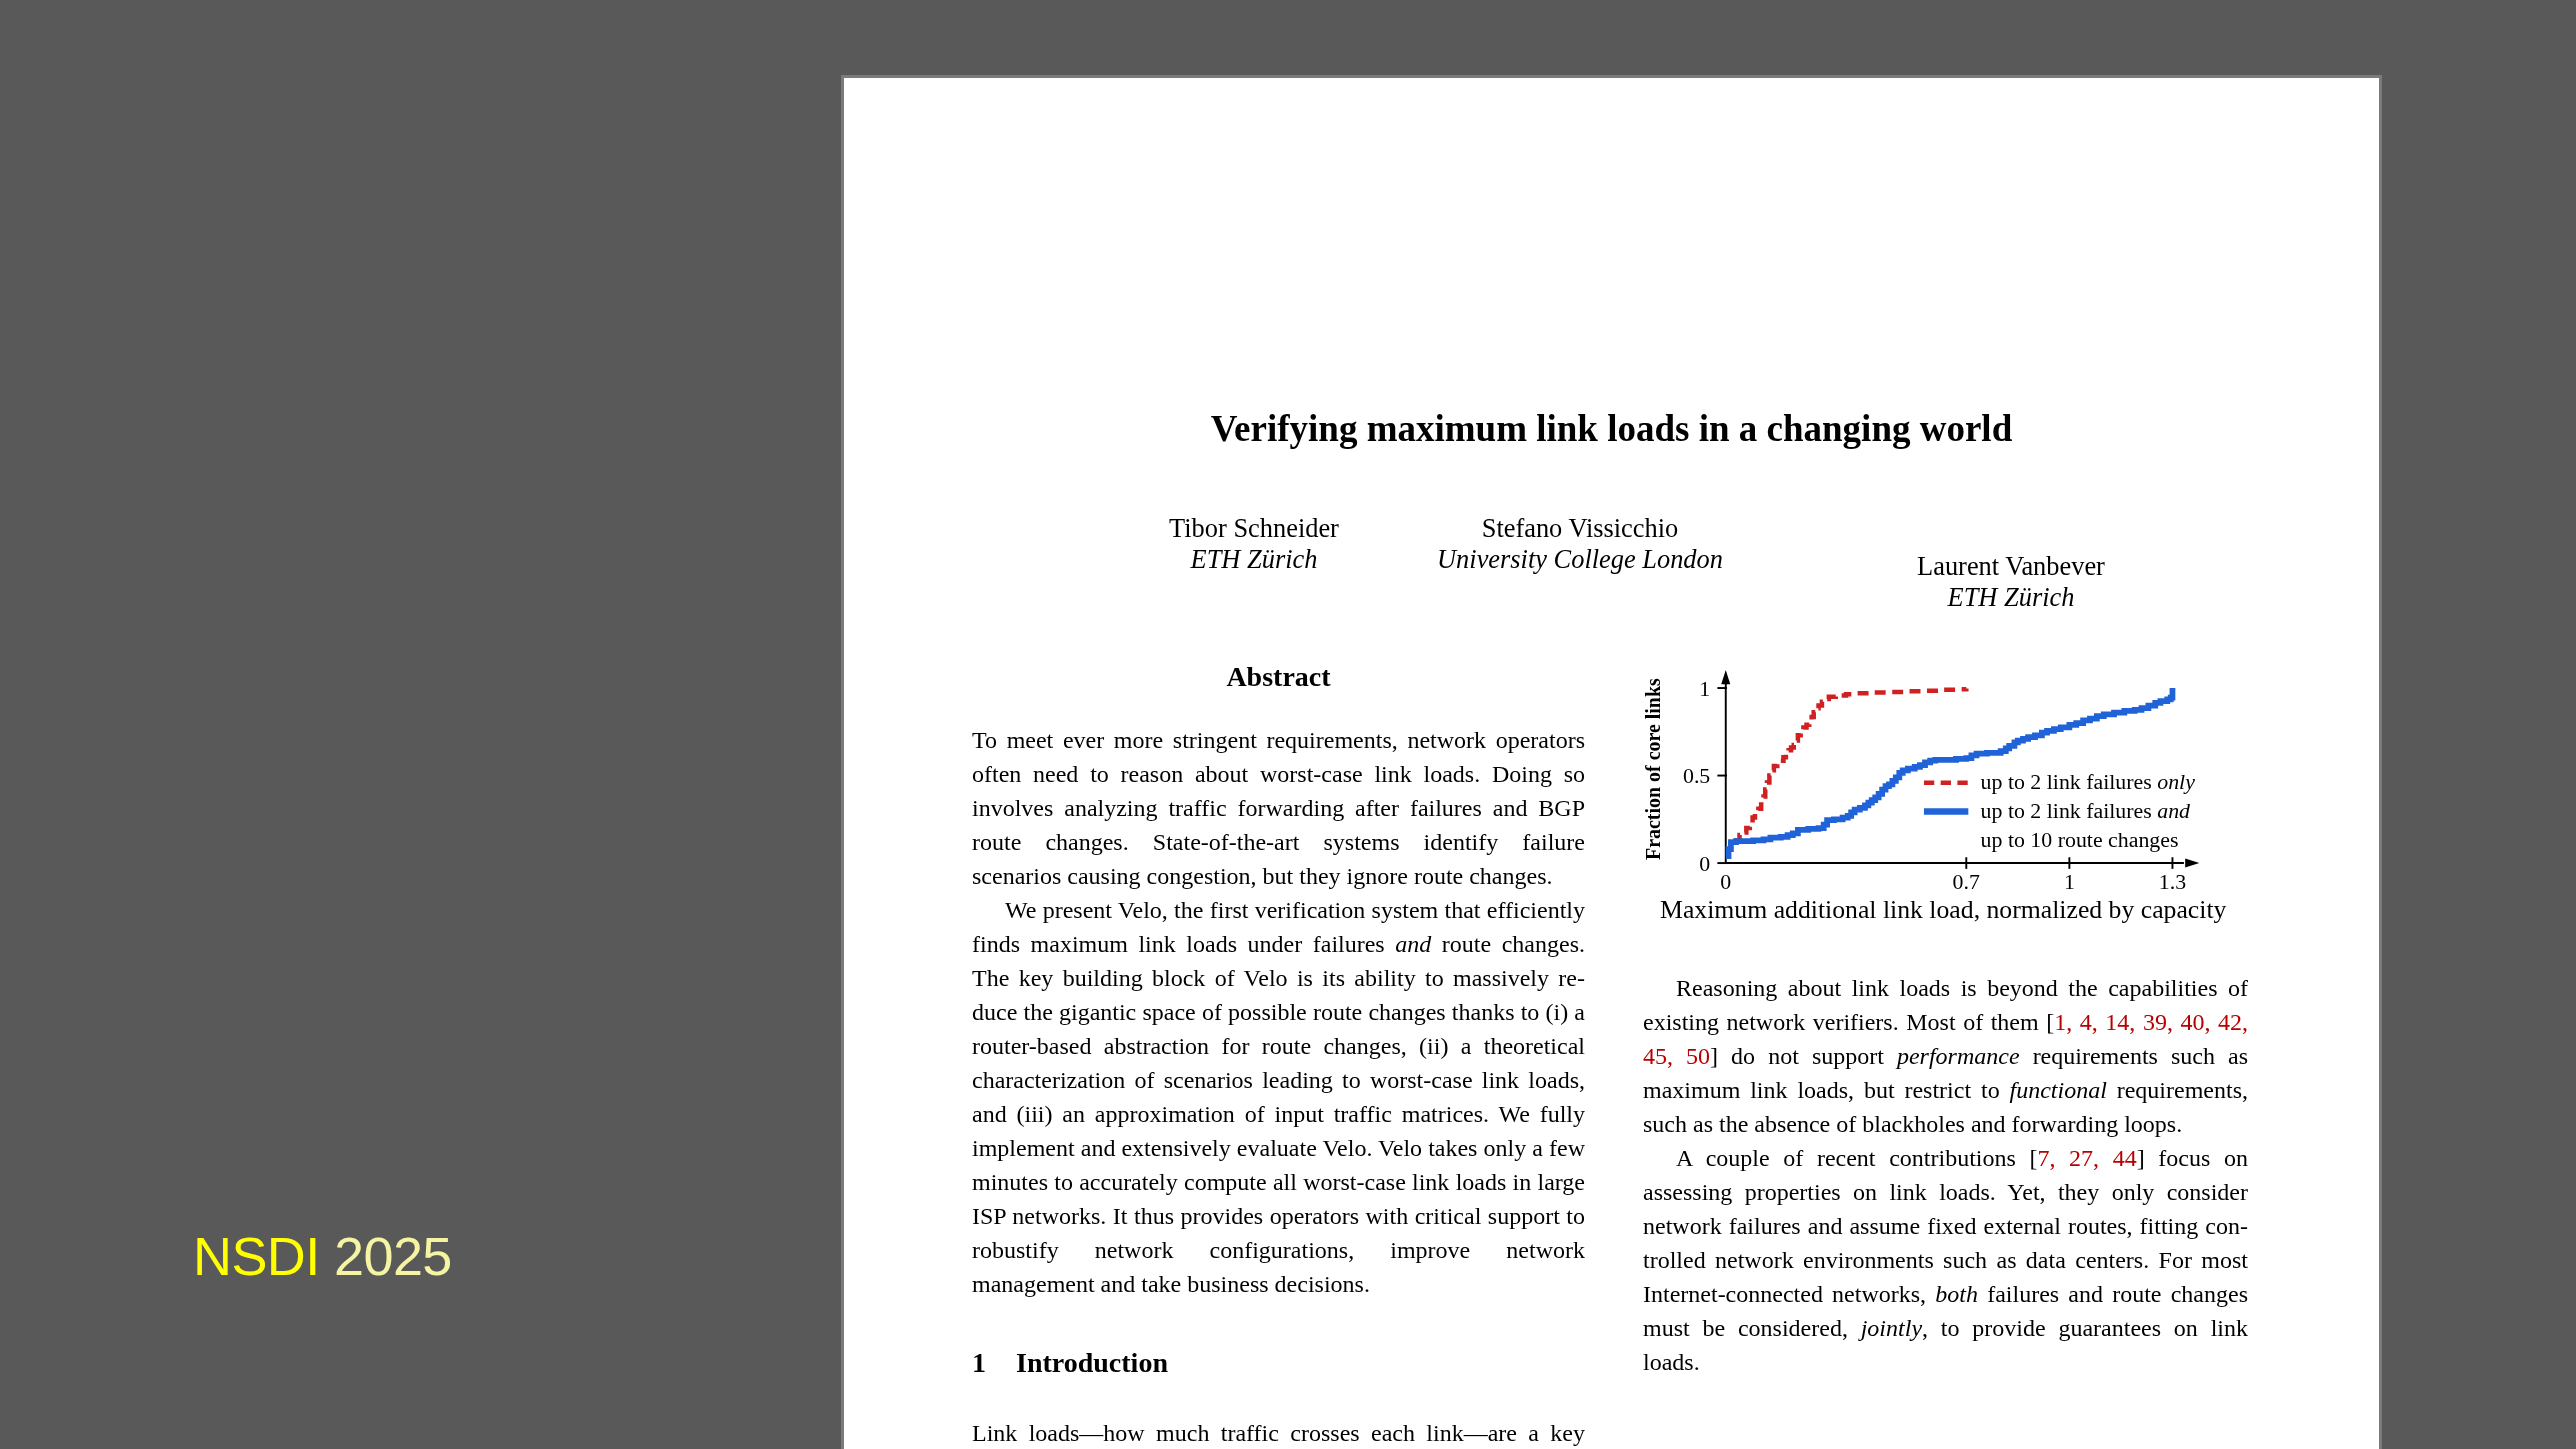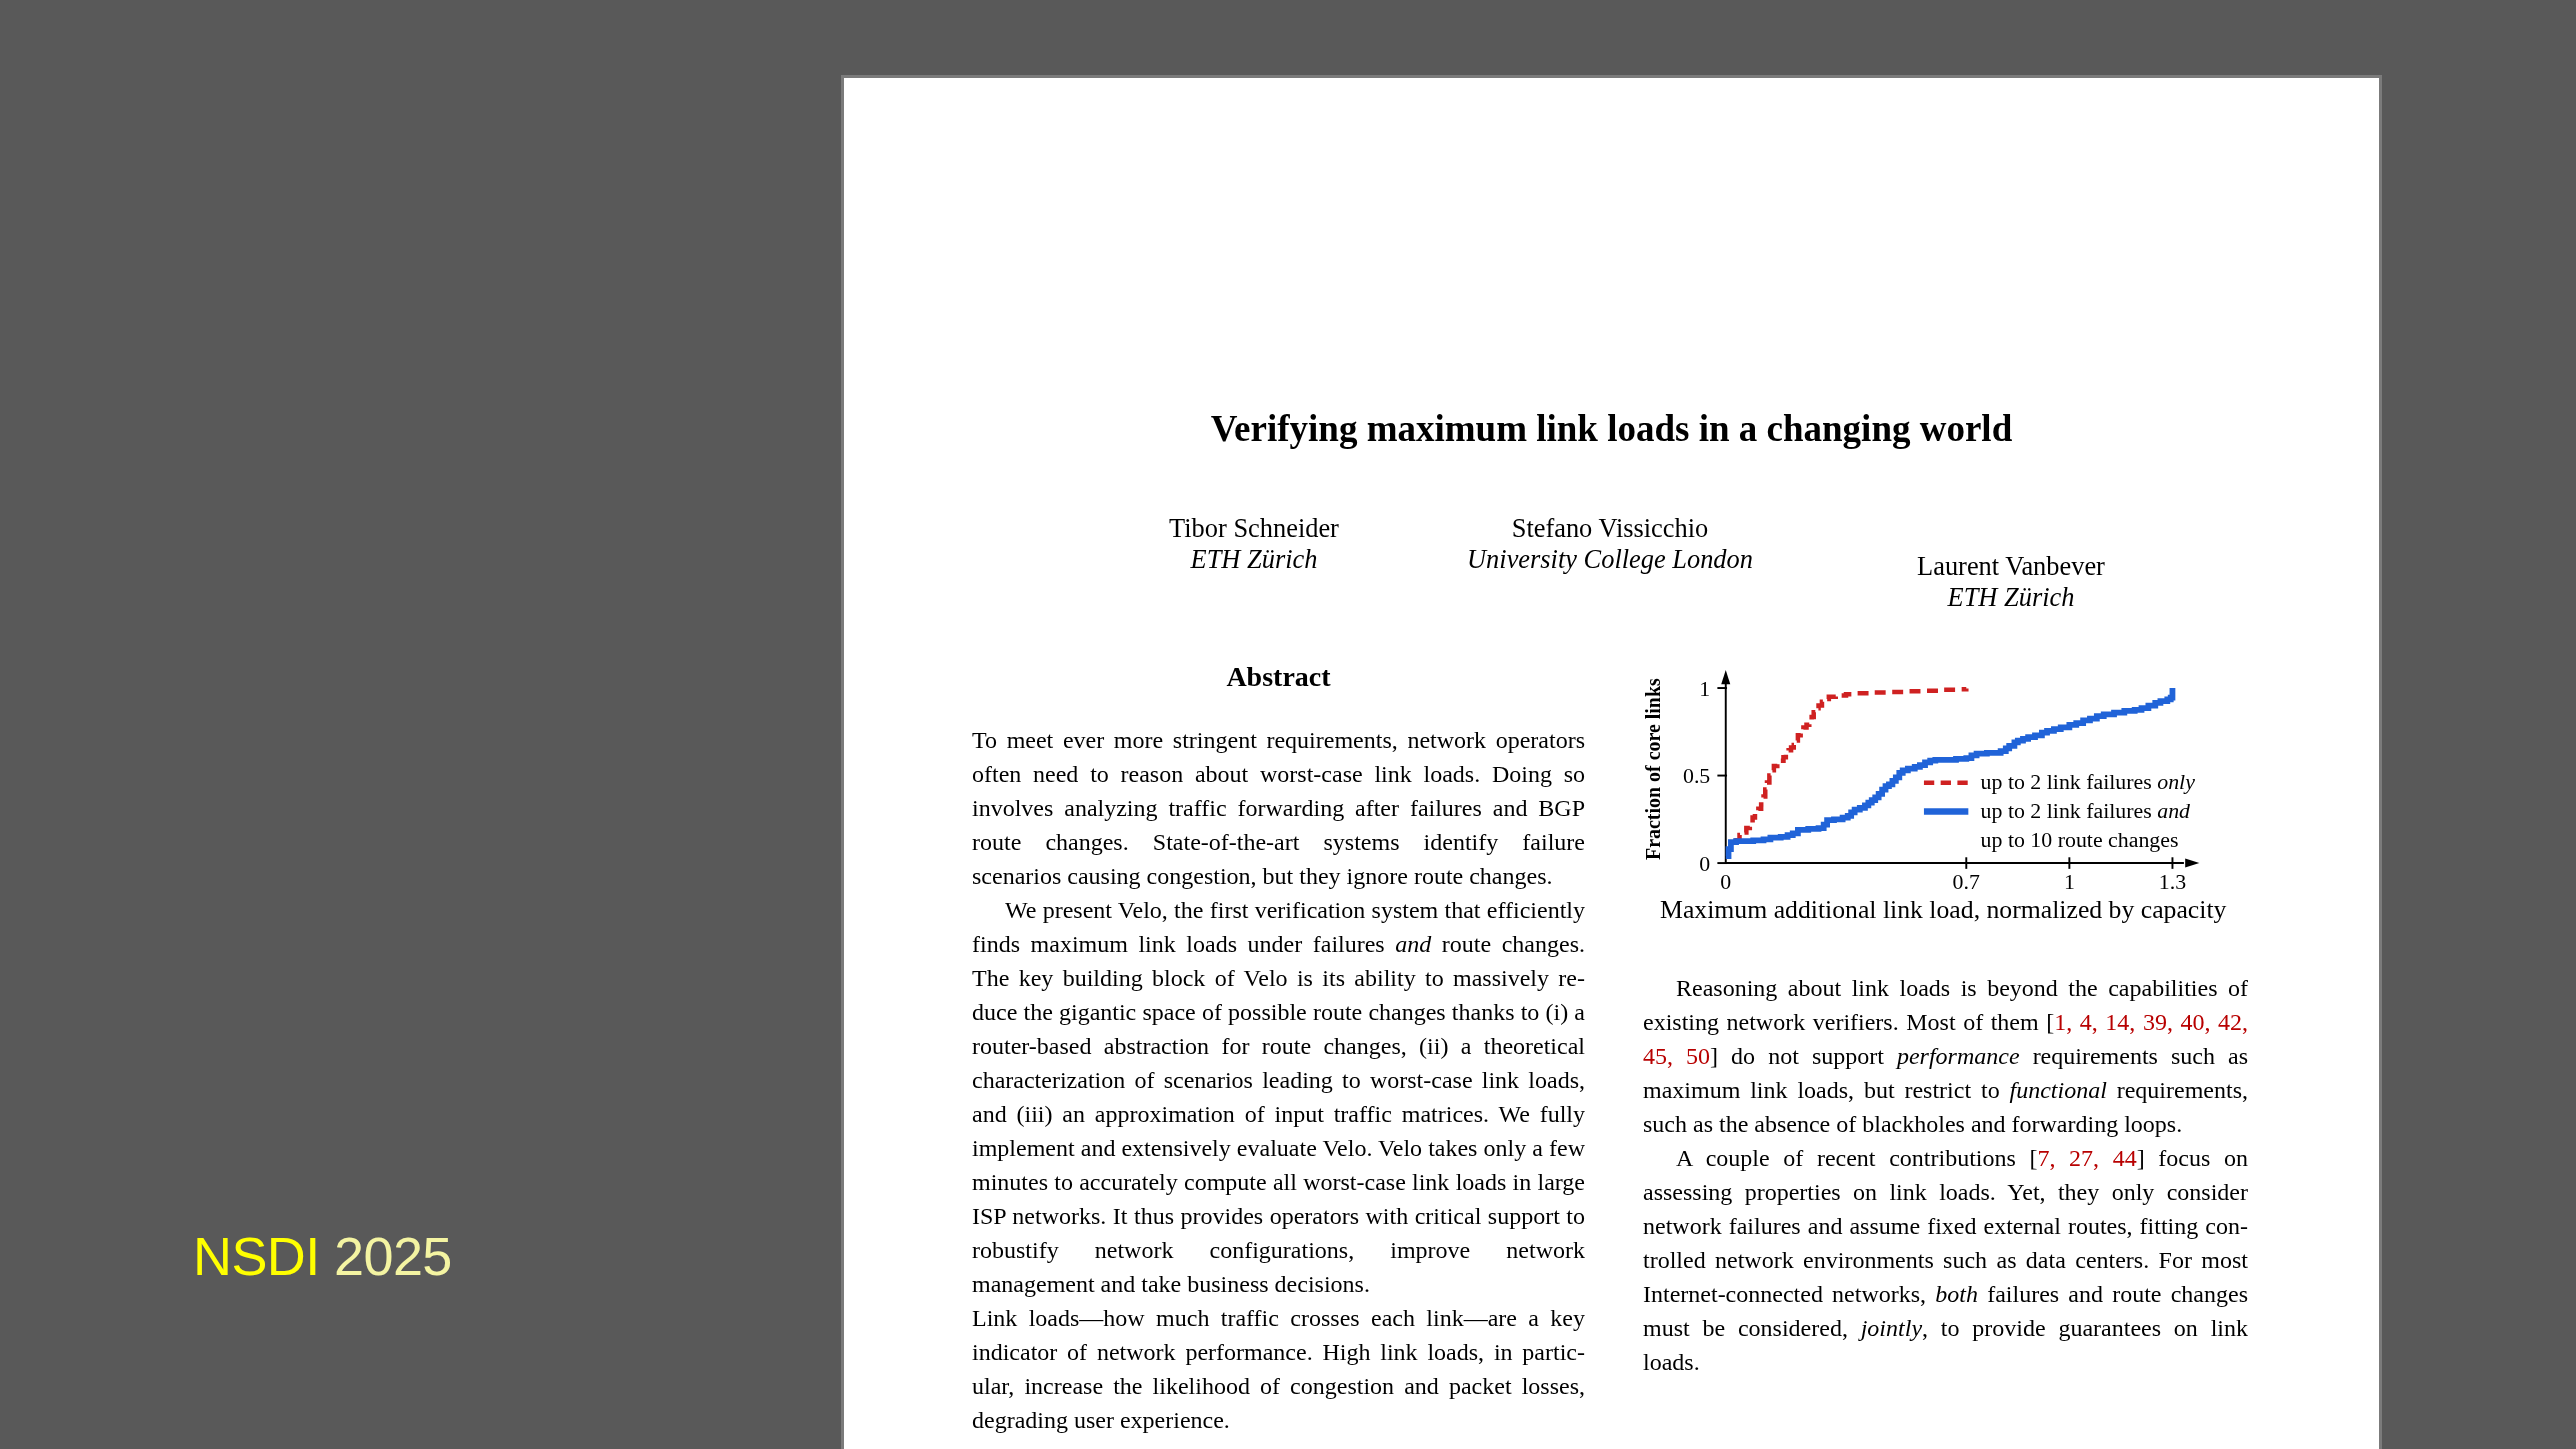--- a/index.html
+++ b/index.html
@@ -24,21 +24,21 @@
   }
   .title{
     position:absolute;left:0;top:331px;width:100%;margin:0;
     text-align:center;font-size:37px;font-weight:bold;line-height:1.1;
   }
   .author{
     position:absolute;top:435px;transform:translateX(-50%);
     text-align:center;font-size:26.4px;line-height:31px;white-space:nowrap;
   }
   .author.a1{left:410px;}
-  .author.a2{left:766px;}
+  .author.a2{left:736px;}
   .author.a3{left:1167px;margin-top:38px;}
   .aaff{font-style:italic;}
   .col{position:absolute;}
   .colL{left:128px;top:583px;width:613px;}
   .colR{left:799px;top:565px;width:605px;}
   p{margin:0;font-size:24px;line-height:34px;}
   .just{text-align:justify;}
   .ind{text-indent:33px;}
   h2{margin:0 0 30px 0;font-size:28px;font-weight:bold;text-align:center;}
   h3{margin:46px 0 37px 0;font-size:28px;font-weight:bold;}
@@ -69,20 +69,21 @@
   </div>
   <div class="author a3">
     <div class="aname">Laurent Vanbever</div>
     <div class="aaff">ETH Zürich</div>
   </div>
 
   <div class="col colL">
     <h2>Abstract</h2>
     <p class="just">To meet ever more stringent requirements, network operators often need to reason about worst-case link loads. Doing so involves analyzing traffic forwarding after failures and BGP route changes. State-of-the-art systems identify failure scenarios causing congestion, but they ignore route changes.</p>
     <p class="just ind"><span>We present Velo, the first verification system that efficiently finds maximum link loads under failures </span><span class="em">and</span><span> route changes. The key building block of Velo is its ability to massively re­duce the gigantic space of possible route changes thanks to (i) a router-based abstraction for route changes, (ii) a theoretical characterization of scenarios leading to worst-case link loads, and (iii) an approximation of input traffic matrices. We fully implement and extensively evaluate Velo. Velo takes only a few minutes to accurately compute all worst-case link loads in large ISP networks. It thus provides operators with critical support to robustify network configurations, improve network management and take business decisions.</span></p>
+    <h3><span class="secnum">1</span><span>Introduction</span></h3>
     <p class="just"><span>Link loads—how much traffic crosses each link—are a key indicator of network performance. High link loads, in partic­ular, increase the likelihood of congestion and packet losses, degrading user experience.</span></p>
   </div>
 
   <div class="col colR">
     <svg id="figure-svg" width="605" height="296" viewBox="0 0 939 460" xmlns="http://www.w3.org/2000/svg">
         <line x1="128" y1="342" x2="128" y2="60" stroke="#000" stroke-width="3"></line>
         <polygon points="121,64 135,64 128,42" fill="#000"></polygon>
         <line x1="128" y1="342" x2="840" y2="342" stroke="#000" stroke-width="3"></line>
         <polygon points="842,335 842,349 864,342" fill="#000"></polygon>
         <line x1="115" y1="342" x2="130" y2="342" stroke="#000" stroke-width="3"></line>

